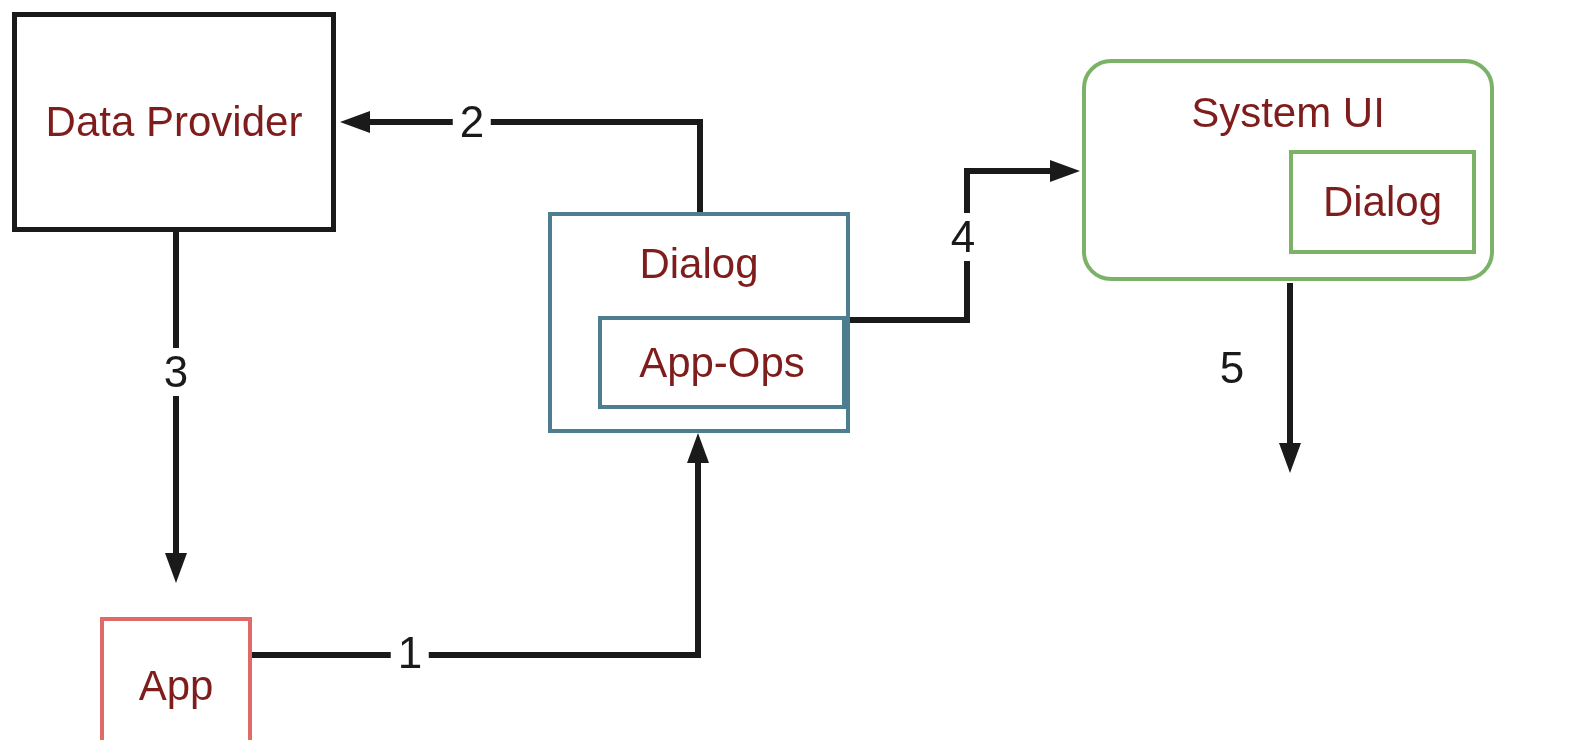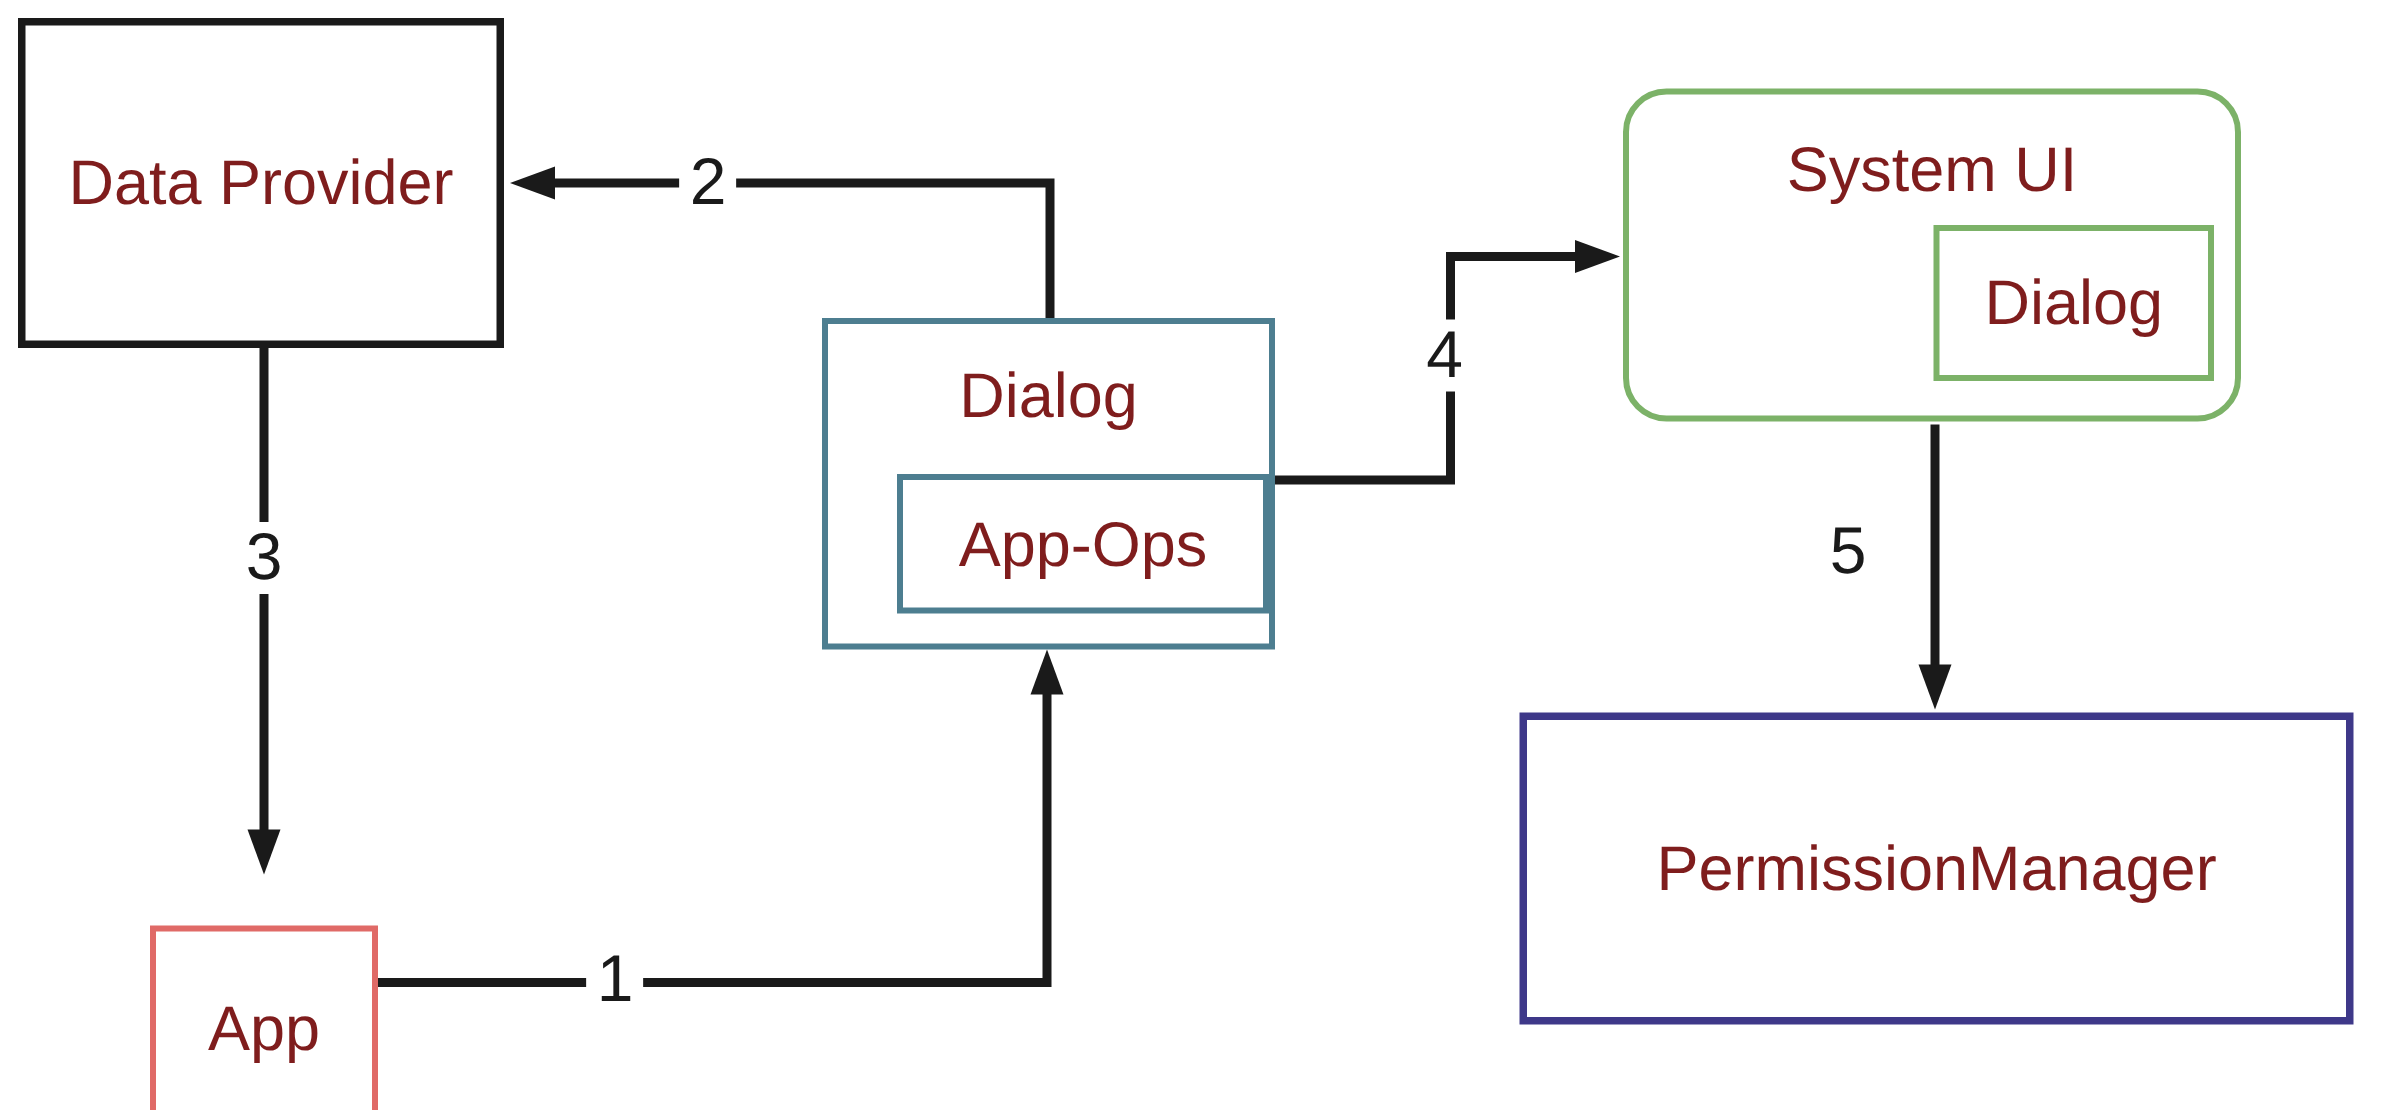--- a/index.html
+++ b/index.html
@@ -115,23 +115,20 @@
   </div>
 
   <div id="node-system-ui" class="node border-4 title-top container" style="border-color: rgb(124, 178, 104);">
     <span class="label">System UI</span>
   </div>
 
   <div id="node-dialog" class="node border-4" style="border-color: rgb(124, 178, 104);">
     <span class="label">Dialog</span>
   </div>
 
-  <div id="node-permission-mgr" class="node border-5" style="border-color: rgb(62, 56, 137);">
-    <span class="label">PermissionManager</span>
-  </div>
 
   <div id="node-app" class="node border-4" style="border-color: rgb(224, 106, 103);">
     <span class="label">App</span>
   </div>
 
   <div id="edge-label-1" class="edge-label">1</div>
   <div id="edge-label-2" class="edge-label">2</div>
   <div id="edge-label-3" class="edge-label">3</div>
   <div id="edge-label-4" class="edge-label">4</div>
   <div id="edge-label-5" class="edge-label">5</div>

